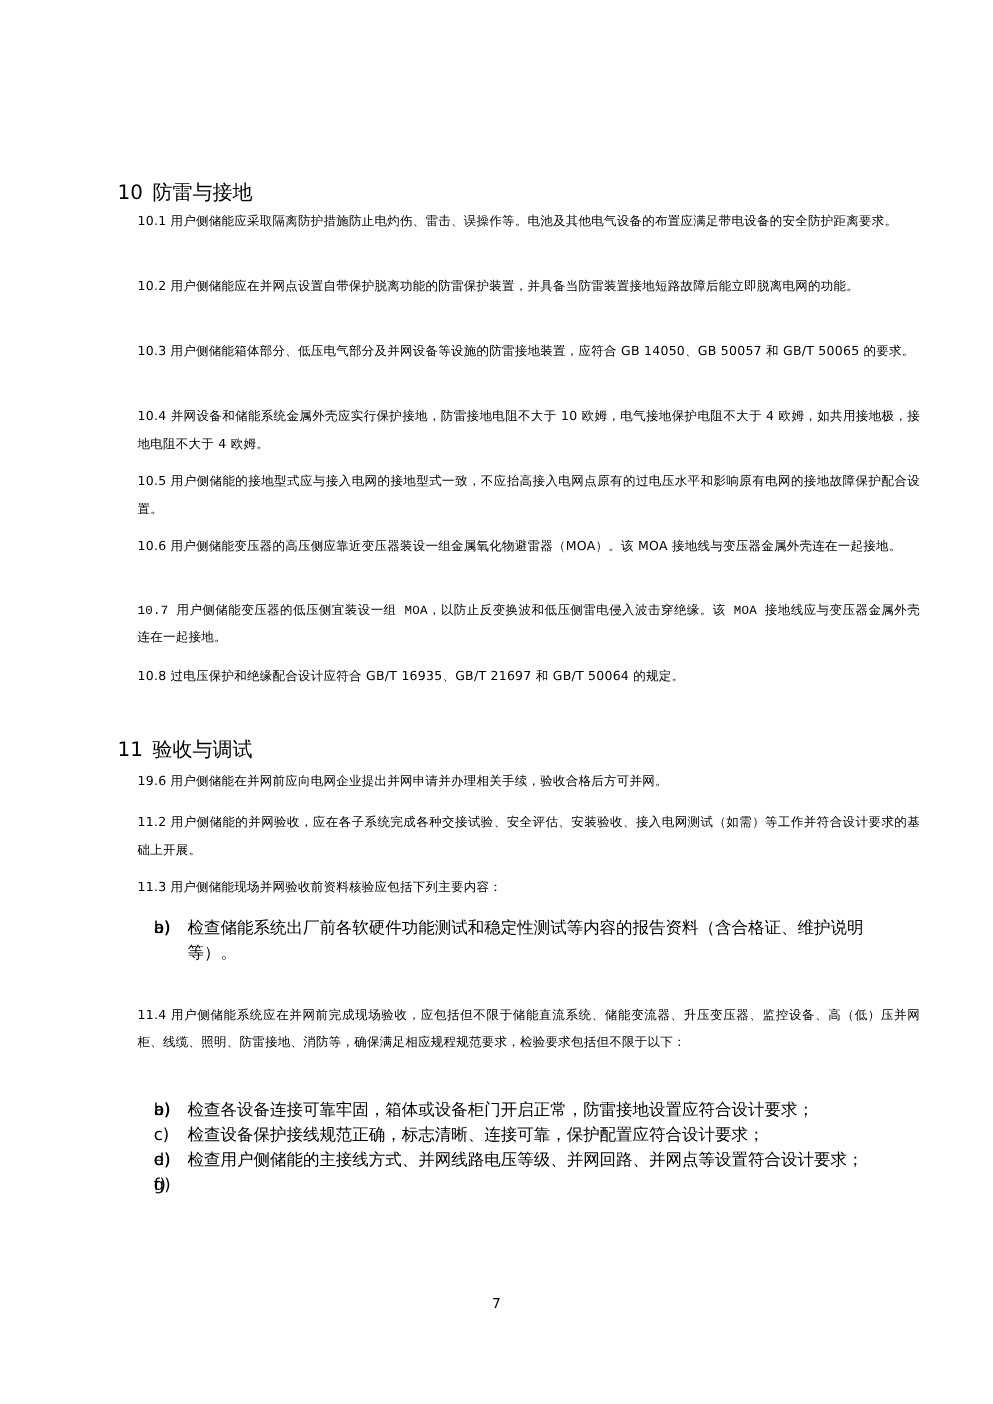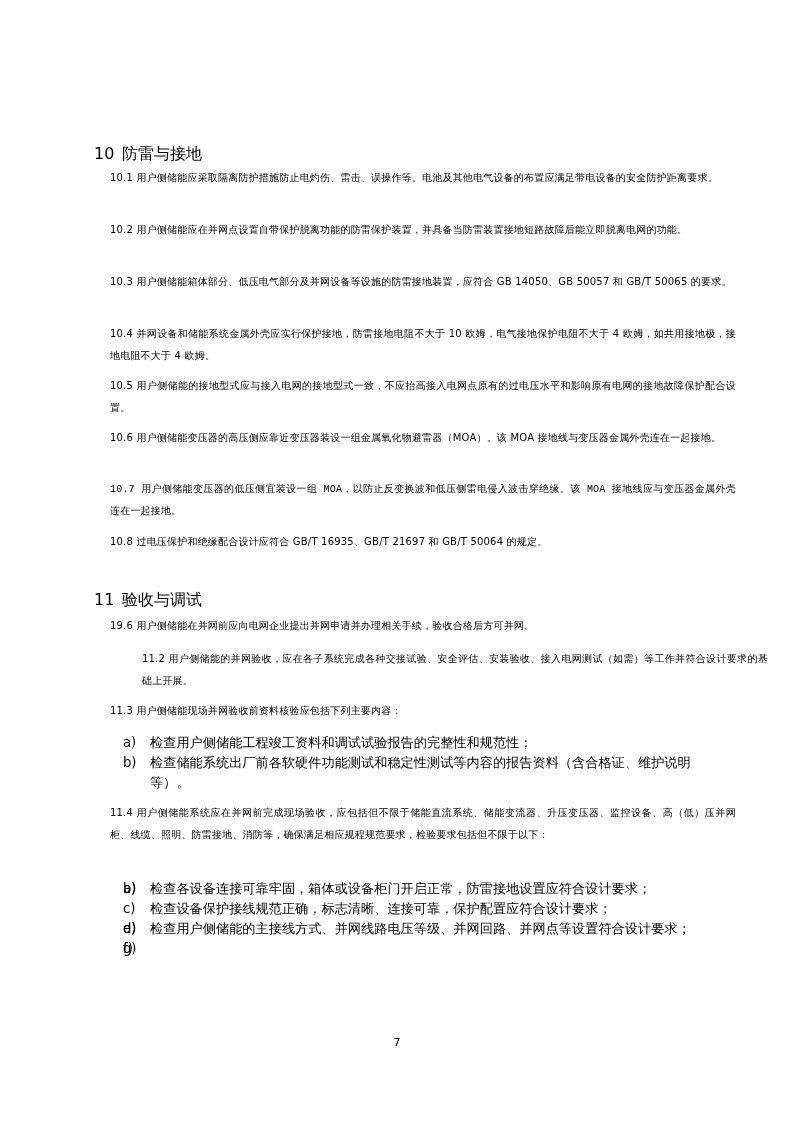--- a/index.html
+++ b/index.html
@@ -56,32 +56,31 @@
   </div>
 
   <div class="heading" style="top:576px;">
     <span class="num">11</span><span>验收与调试</span>
   </div>
 
   <div class="blk" style="top:615px;">
     <span>19.6</span>&nbsp;<span>用户侧储能在并网前应向电网企业提出并网申请并办理相关手续，验收合格后方可并网。</span>
   </div>
 
-  <div class="blk" style="top:648px;margin-left:32px;">
+  <div class="blk" style="top:648px;">
     <span>11.2</span>&nbsp;<span>用户侧储能的并网验收，应在各子系统完成各种交接试验、安全评估、安装验收、接入电网测试（如需）等工作并符合设计要求的基础上开展。</span>
   </div>
 
   <div class="blk" style="top:700px;">
     <span>11.3</span>&nbsp;<span>用户侧储能现场并网验收前资料核验应包括下列主要内容：</span>
   </div>
 
   <div class="list" style="top:733px;">
     <div class="li">
       <span class="mk">a)</span>
-      <span>检查用户侧储能工程竣工资料和调试试验报告的完整性和规范性；</span>
     </div>
     <div class="li">
       <span class="mk">b)</span>
       <span>检查储能系统出厂前各软硬件功能测试和稳定性测试等内容的报告资料（含合格证、维护说明等）。</span>
     </div>
   </div>
 
   <div class="blk" style="top:802px;">
     <span>11.4</span>&nbsp;<span>用户侧储能系统应在并网前完成现场验收，应包括但不限于储能直流系统、储能变流器、升压变压器、监控设备、高（低）压并网柜、线缆、照明、防雷接地、消防等，确保满足相应规程规范要求，检验要求包括但不限于以下：</span>
   </div>

